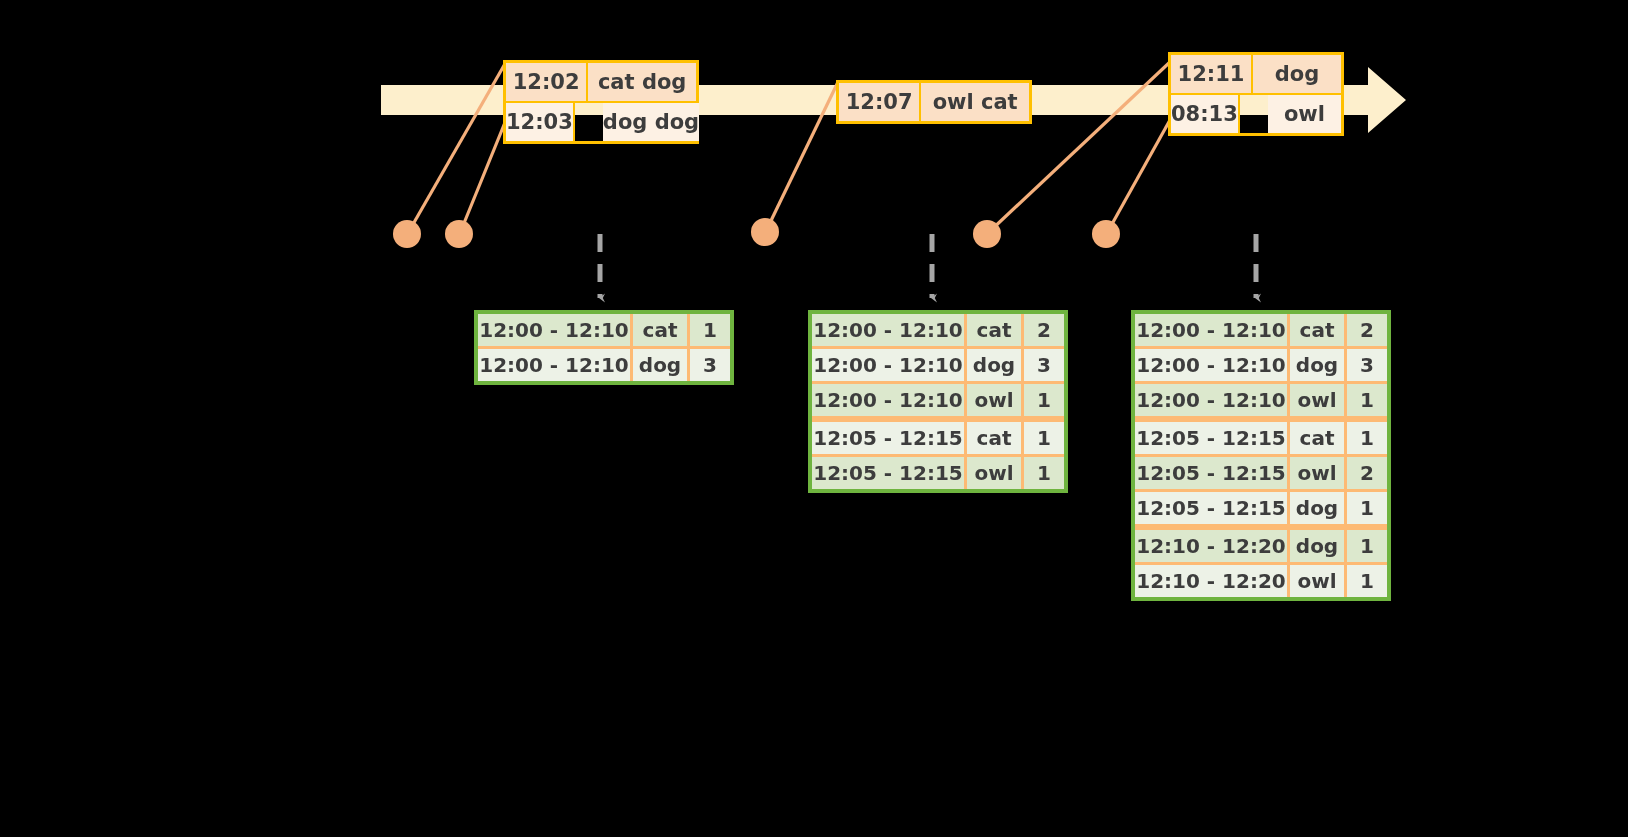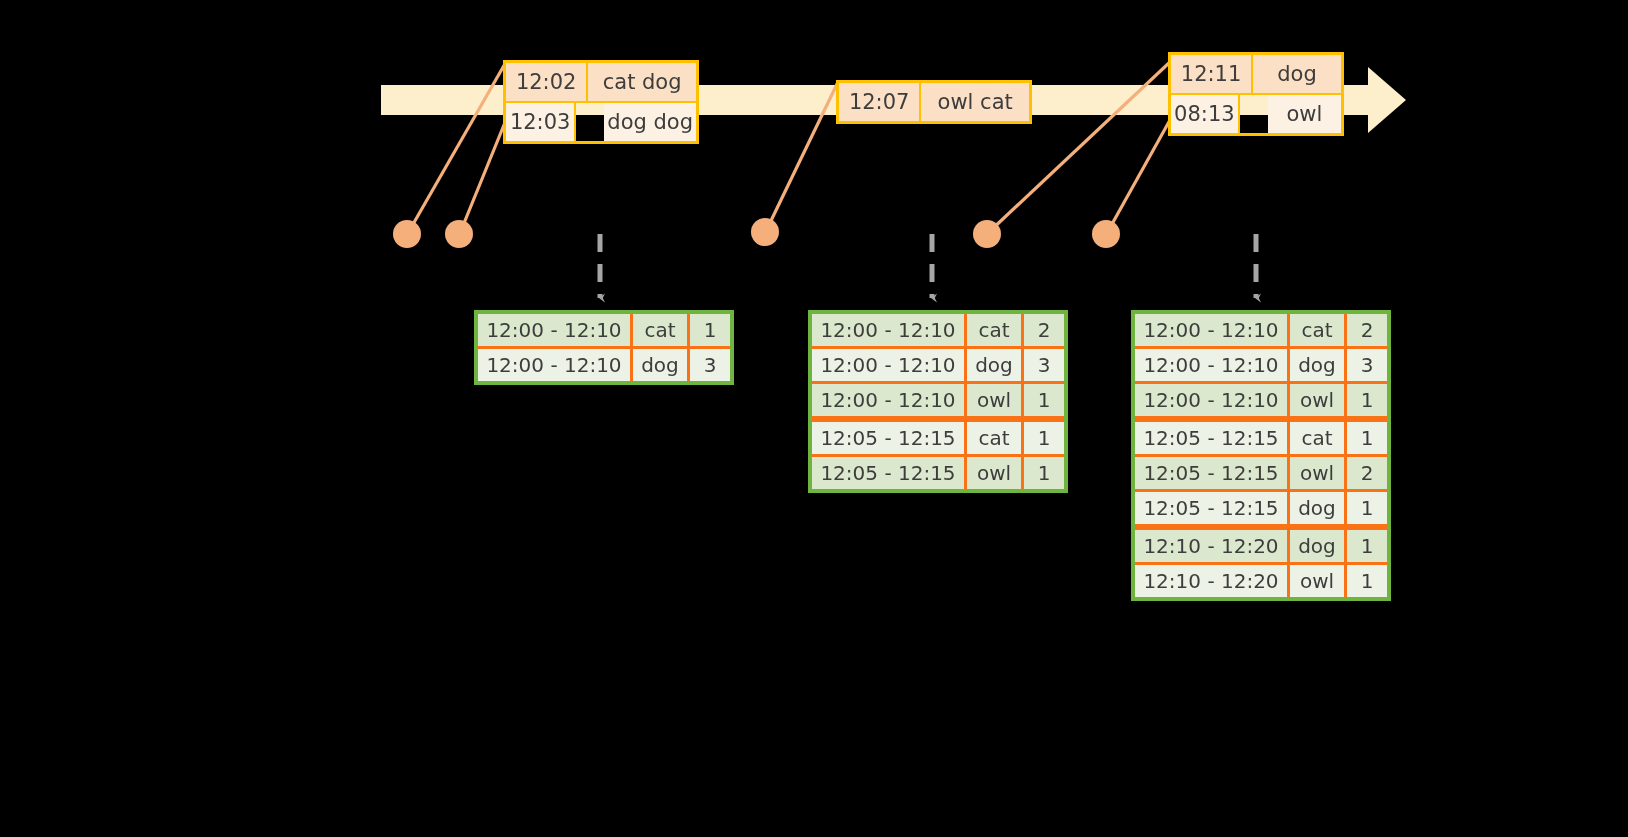--- a/index.html
+++ b/index.html
@@ -1,21 +1,21 @@
 <!DOCTYPE html>
 <html><head>
 <meta charset="utf-8">
 <style>
   html,body{margin:0;padding:0;background:#000;}
   body{
     width:1628px;height:837px;position:relative;overflow:hidden;
     font-family:"DejaVu Sans","Liberation Sans",sans-serif;
     color:#3b3b3b;
   }
-  #canvas{position:absolute;inset:0;}
+  #canvas{position:absolute;inset:0;font-weight:bold;}
   svg.layer{position:absolute;left:0;top:0;width:1628px;height:837px;pointer-events:none;}
 
   
   .event-group{
     position:absolute;
     border:3px solid #FFC000;
     box-sizing:border-box;
     z-index:5;
   }
   .event-row{
@@ -32,21 +32,21 @@
     white-space:nowrap;
   }
   .event-row .cell.time{width:84px;border-right:2px solid #FFC000;}
   .event-row .cell.payload{width:110px;}
   .event-row.shade-a .cell{background:#FBE0C6;}
   .event-row.shade-b .cell{background:#FDF1E4;}
 
   
   .result-table{
     position:absolute;
-    background:#f97316;
+    background:#fdba74;
     border:4px solid #6FB43F;
     box-sizing:border-box;
     padding:0;
     z-index:6;
   }
   .rt-row{display:flex;gap:3px;}
   .rt-row + .rt-row{margin-top:3px;}
   .rt-row.group-start{margin-top:6px;}
   .rt-cell{
     box-sizing:border-box;

